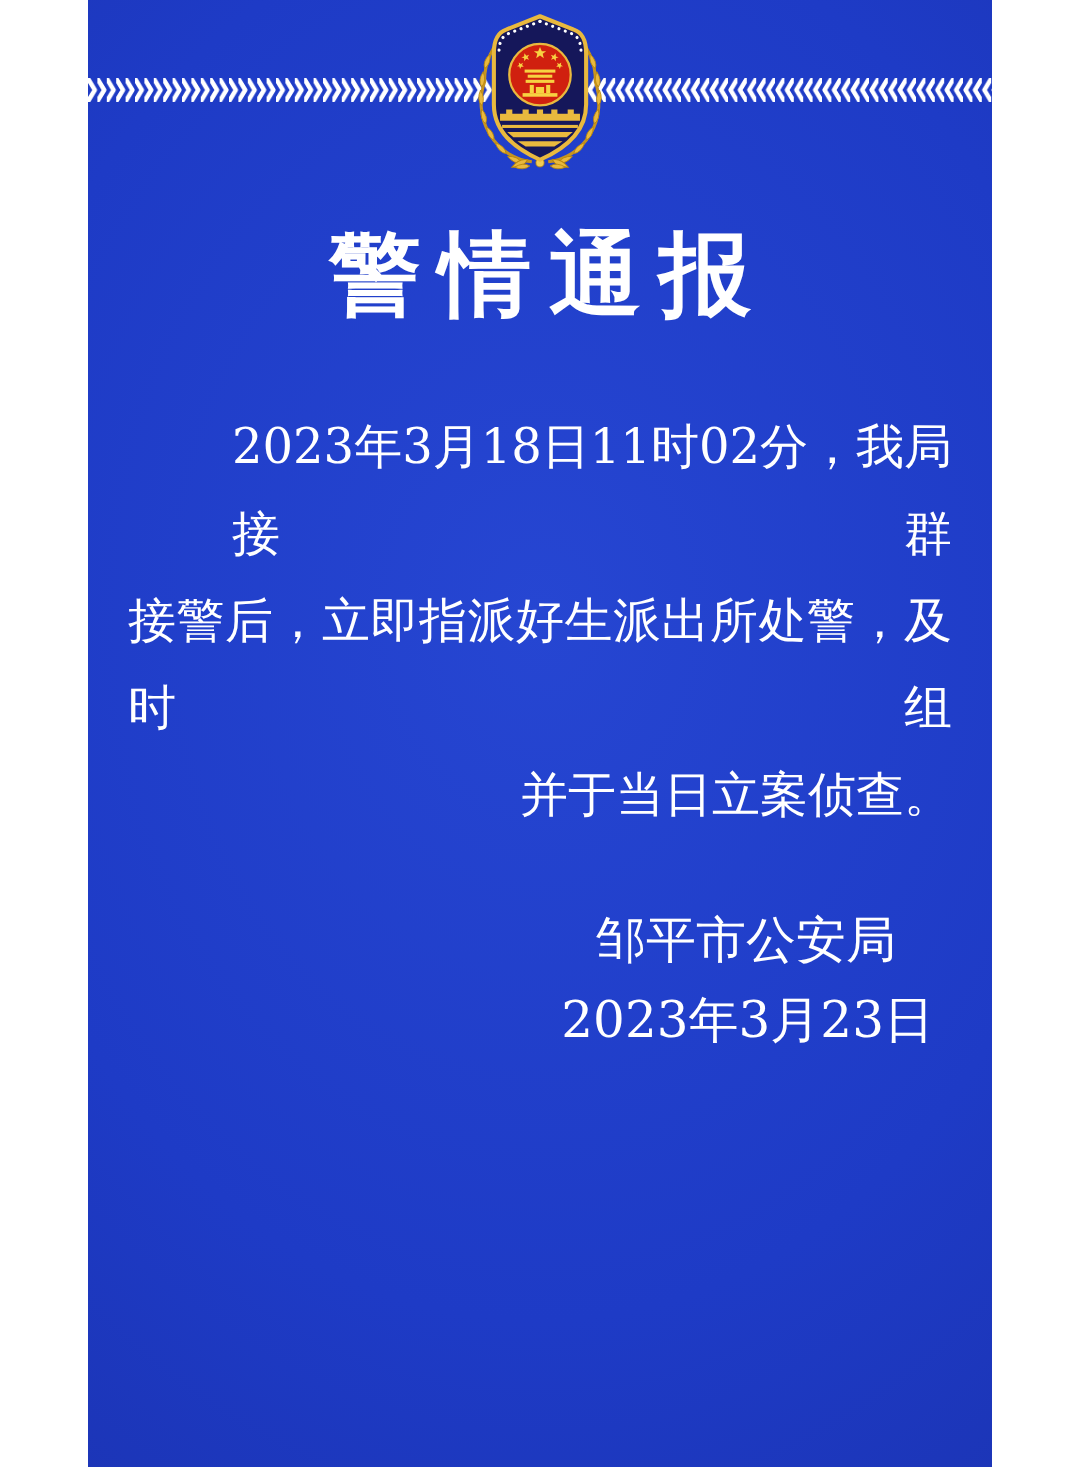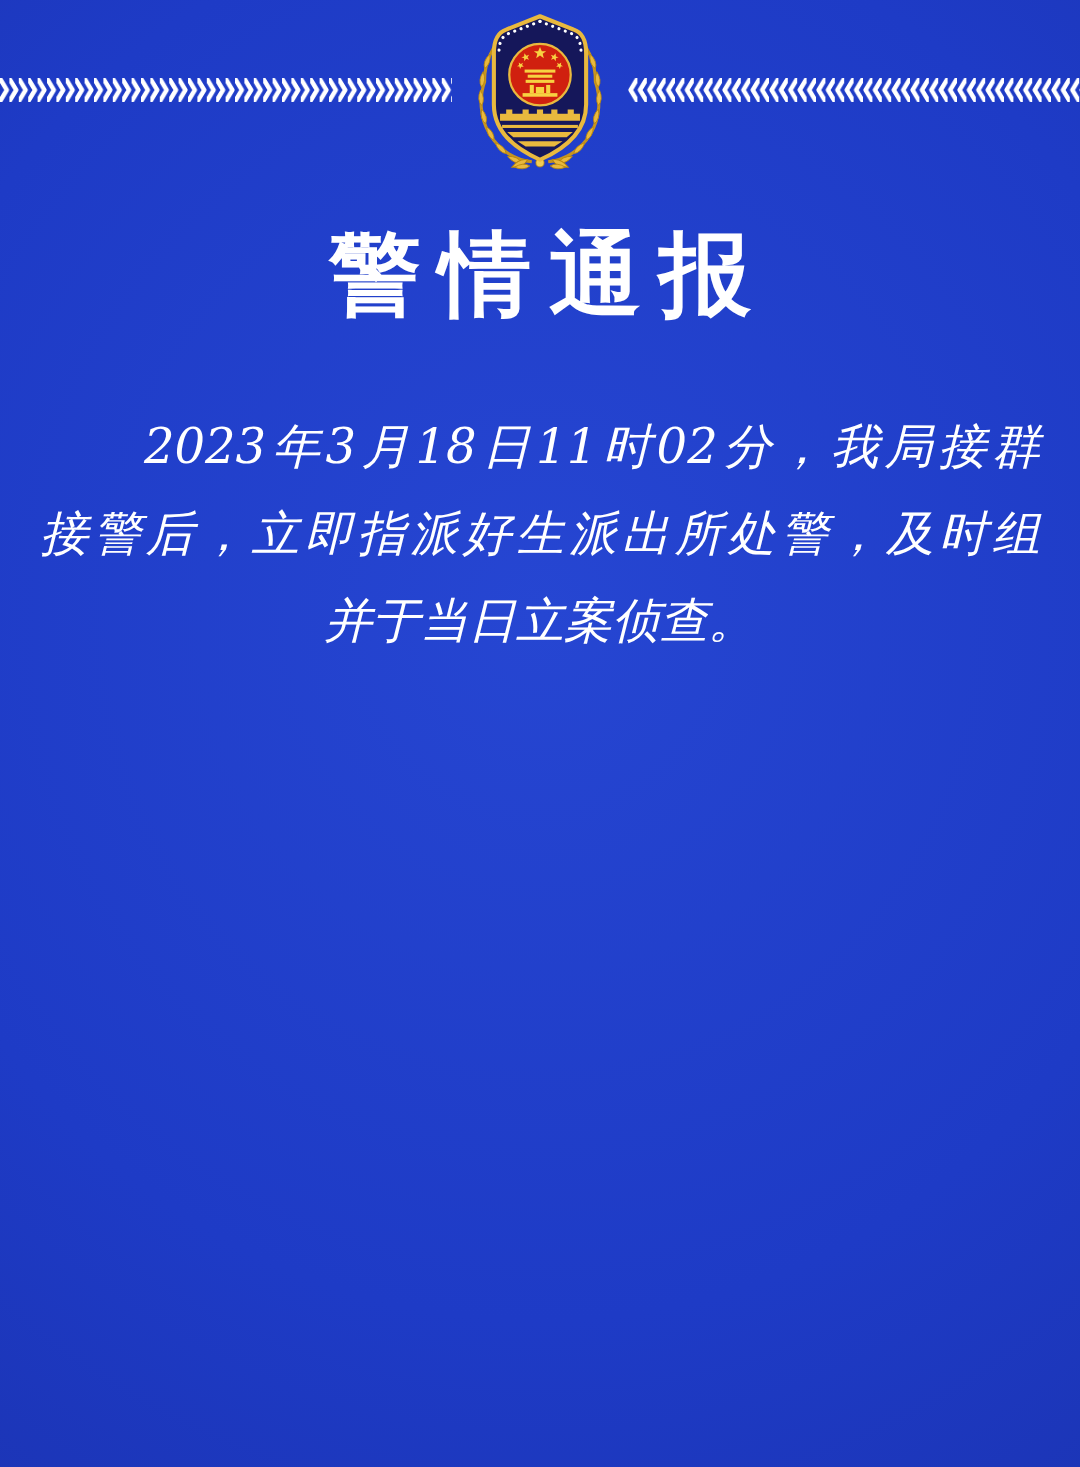--- a/index.html
+++ b/index.html
@@ -1,18 +1,18 @@
 <!DOCTYPE html>
 <html><head>
 <meta charset="utf-8">
 <style>
   html,body{margin:0;padding:0;}
   .page{
     position:relative;
-    width:1080px;height:1467px;
+    width:904px;height:1467px;
     margin:0 auto;
     background:radial-gradient(130% 100% at 50% 42%, #2646d2 0%, #1e3bc6 48%, #1a31ad 86%, #142487 100%);
     overflow:hidden;
     font-family:"DejaVu Serif","Liberation Serif",serif;
     color:#ffffff;
   }
   
   .header{position:relative;height:180px;}
   .band{position:absolute;top:78px;height:24px;}
   .band.left{left:0;}
@@ -28,28 +28,28 @@
     padding-left:18px; 
     line-height:1.05;
   }
   
   .body{
     margin-top:80px;
     padding:0 40px;
     font-size:48px;
     line-height:87px;
   }
-  .ln{min-height:87px;font-style:italic;}
+  .ln{min-height:87px;}
   .ln.just{
     text-align:justify;
     text-align-last:justify;
     text-justify:inter-character;
   }
   .ln.indent{padding-left:104px;}
-  .ln.left{text-align:center;}
+  .ln.left{text-align:right;}
   
   .footer{
     margin-top:62px;
     padding-right:58px;
     text-align:right;
     font-size:50px;
     line-height:80px;
   }
   .sig-agency{padding-right:38px;}
 </style>
@@ -156,14 +156,18 @@
   <main class="body">
     <section>
       <div class="ln just indent">2023年3月18日11时02分，我局接群</div>
       <div class="ln just">接警后，立即指派好生派出所处警，及时组</div>
       <div class="ln left">并于当日立案侦查。</div>
     </section>
     <section>
     </section>
   </main>
 
+  <footer class="footer">
+    <div class="sig-agency">邹平市公安局</div>
+    <div class="sig-date">2023年3月23日</div>
+  </footer>
 
 </div>
 
 </body></html>

